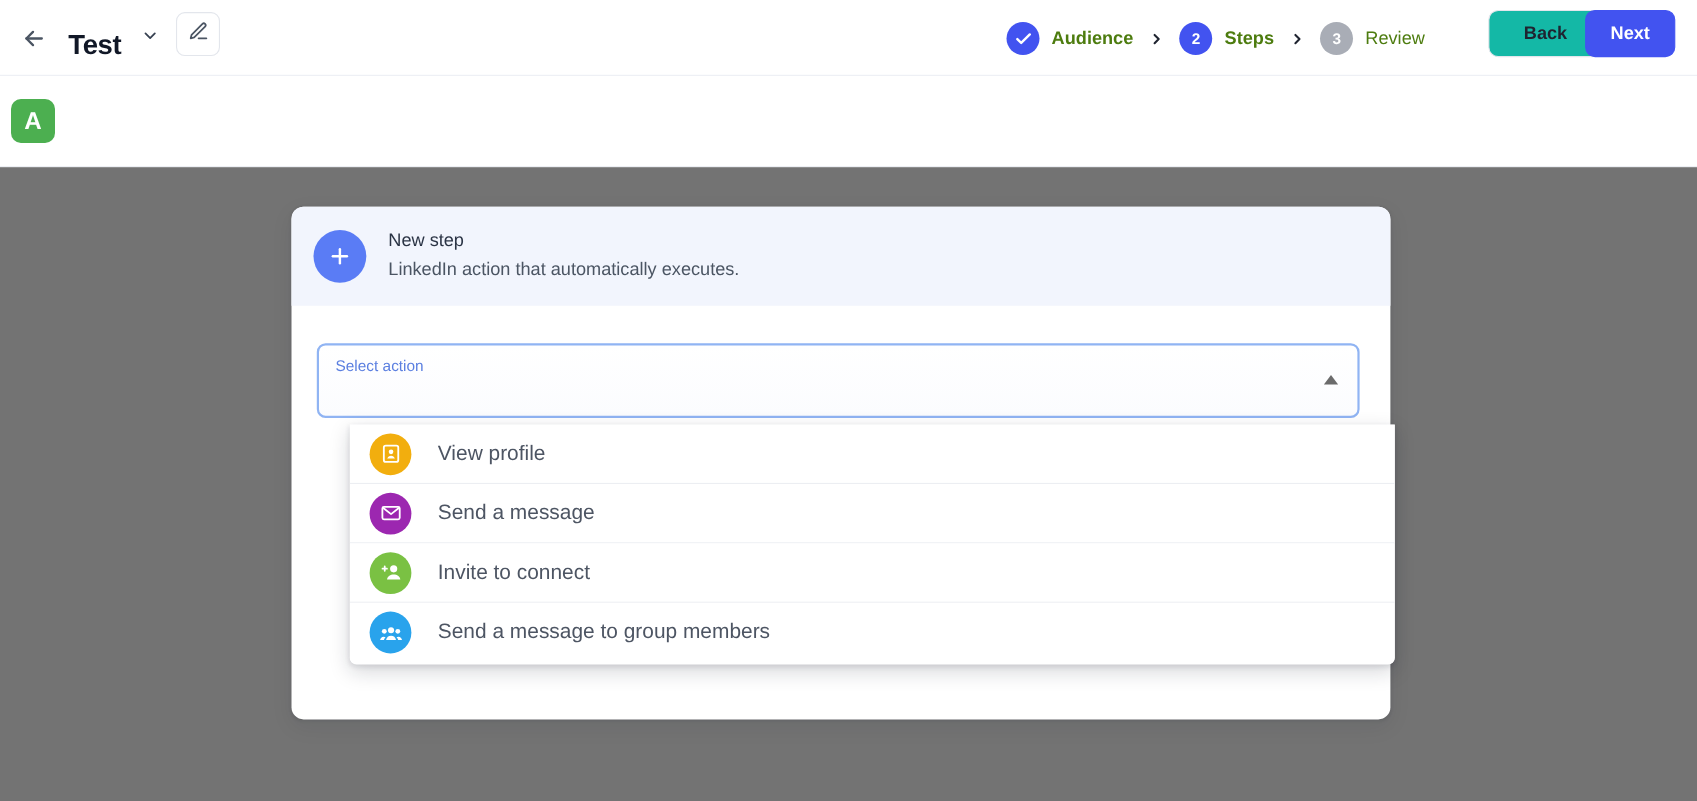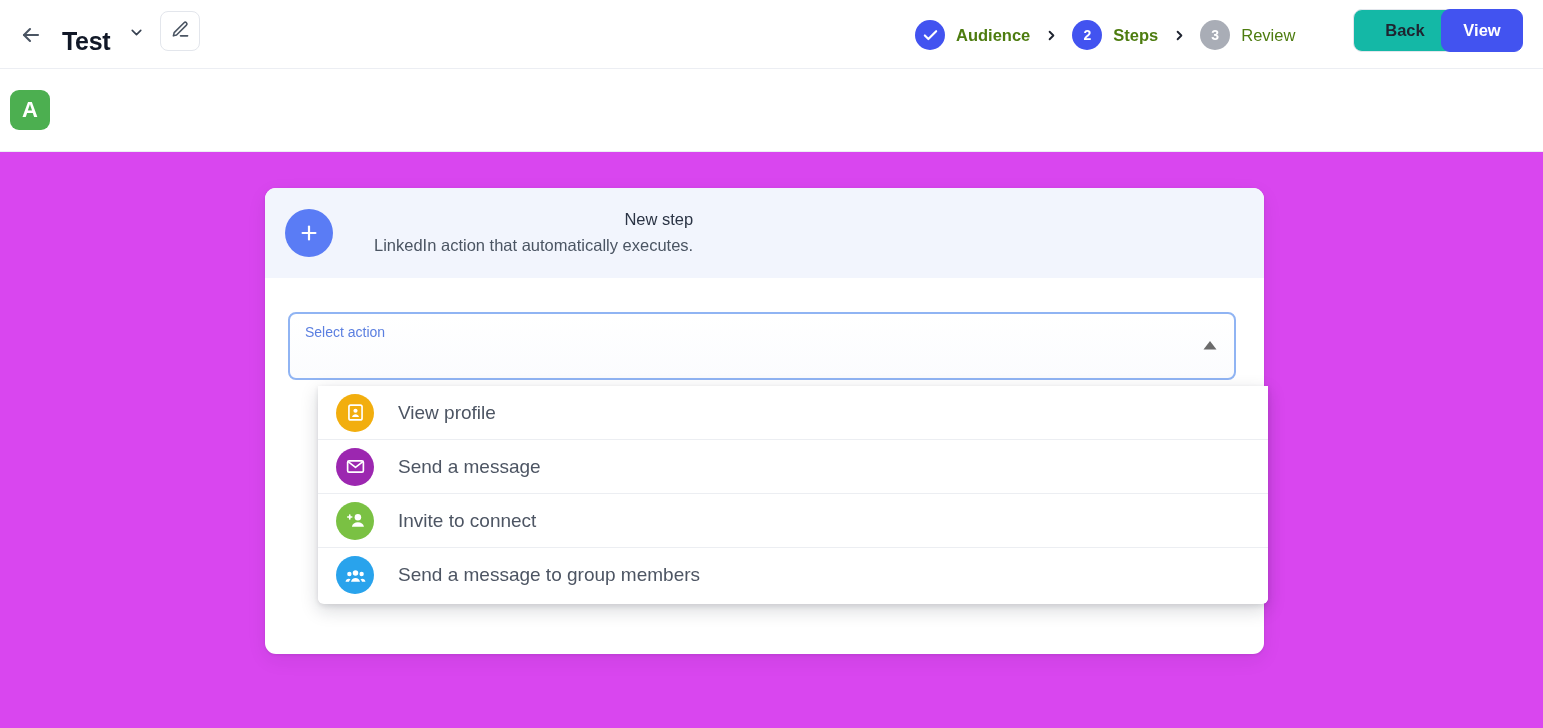--- a/index.html
+++ b/index.html
@@ -83,39 +83,39 @@
     position: absolute; height: 44px; background: #fff;
     border: 1px solid #e3e6ec; border-radius: 9px;
     display: flex; align-items: center; gap: 10px;
     padding: 0 17px; font-size: 16px; font-weight: 600; color: #1f2430;
     cursor: pointer;
   }
   #btn-select-template { left: 1194px; top: 89px; }
   #btn-add-ab { left: 1373px; top: 89px; }
 
   
-  .canvas { position: absolute; left: 0; top: 152px; width: 1543px; height: 576px; background: #d946ef; text-align: right; }
+  .canvas { position: absolute; left: 0; top: 152px; width: 1543px; height: 576px; background: #737373; }
 
   
   .step-card {
     position: absolute; left: 265px; top: 36px; width: 999px; height: 466px;
     background: #ffffff; border-radius: 11px;
     box-shadow: 0 1px 3px rgba(16,24,40,.10), 0 6px 20px rgba(16,24,40,.07);
   }
   .step-card-head {
     position: absolute; left: 0; top: 0; width: 999px; height: 90px;
     background: #f2f5fd; border-radius: 11px 11px 0 0;
     display: flex; align-items: center; padding-left: 20px; gap: 20px;
   }
   .plus-circle {
     width: 48px; height: 48px; border-radius: 50%; background: #5a7cf5;
     display: flex; align-items: center; justify-content: center; flex: none;
   }
   .step-head-title { font-size: 16.5px; color: #2b3445; line-height: 1.55; }
-  .step-head-sub { font-size: 16.5px; color: #4b5563; line-height: 1.55; margin-left: 21px; }
+  .step-head-sub { font-size: 16.5px; color: #4b5563; line-height: 1.55; }
 
   
   .select-wrap {
     position: absolute; left: 23px; top: 124px; width: 948px; height: 68px;
   }
   .select-box {
     position: absolute; inset: 0;
     background: linear-gradient(180deg,#ffffff 0%, #fbfcfe 100%);
     border: 2px solid #90b4f3; border-radius: 8px; cursor: text;
   }
@@ -217,21 +217,21 @@
     </div>
 
     <div class="step inactive">
       <div class="step-bubble" style="background:#a9adb6;">3</div>
       <div class="step-label">Review</div>
     </div>
 
   </div>
 
   <div class="btn btn-back">Back</div>
-  <div class="btn btn-next">View</div>
+  <div class="btn btn-next">Next</div>
 </div>
 
 <div class="subbar">
   <div class="variant-badge">A</div>
 
   <div class="ghost-btn" id="btn-select-template">
     <span>
       <svg width="18" height="18" viewBox="0 0 24 24" fill="none" stroke="#374151" stroke-width="1.8" stroke-linecap="round" stroke-linejoin="round">
         <path d="M15 3H6a1.5 1.5 0 0 0-1.5 1.5v15A1.5 1.5 0 0 0 6 21h10a1.5 1.5 0 0 0 1.5-1.5V10"></path>
         <path d="M8 8h6"></path>

